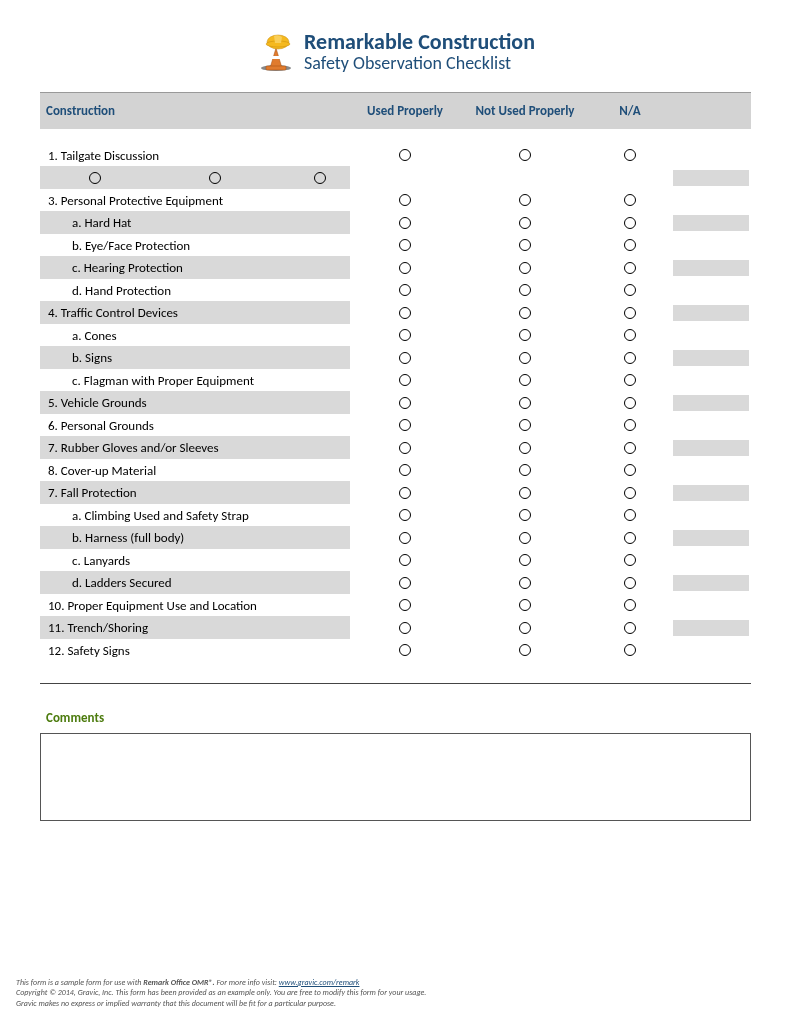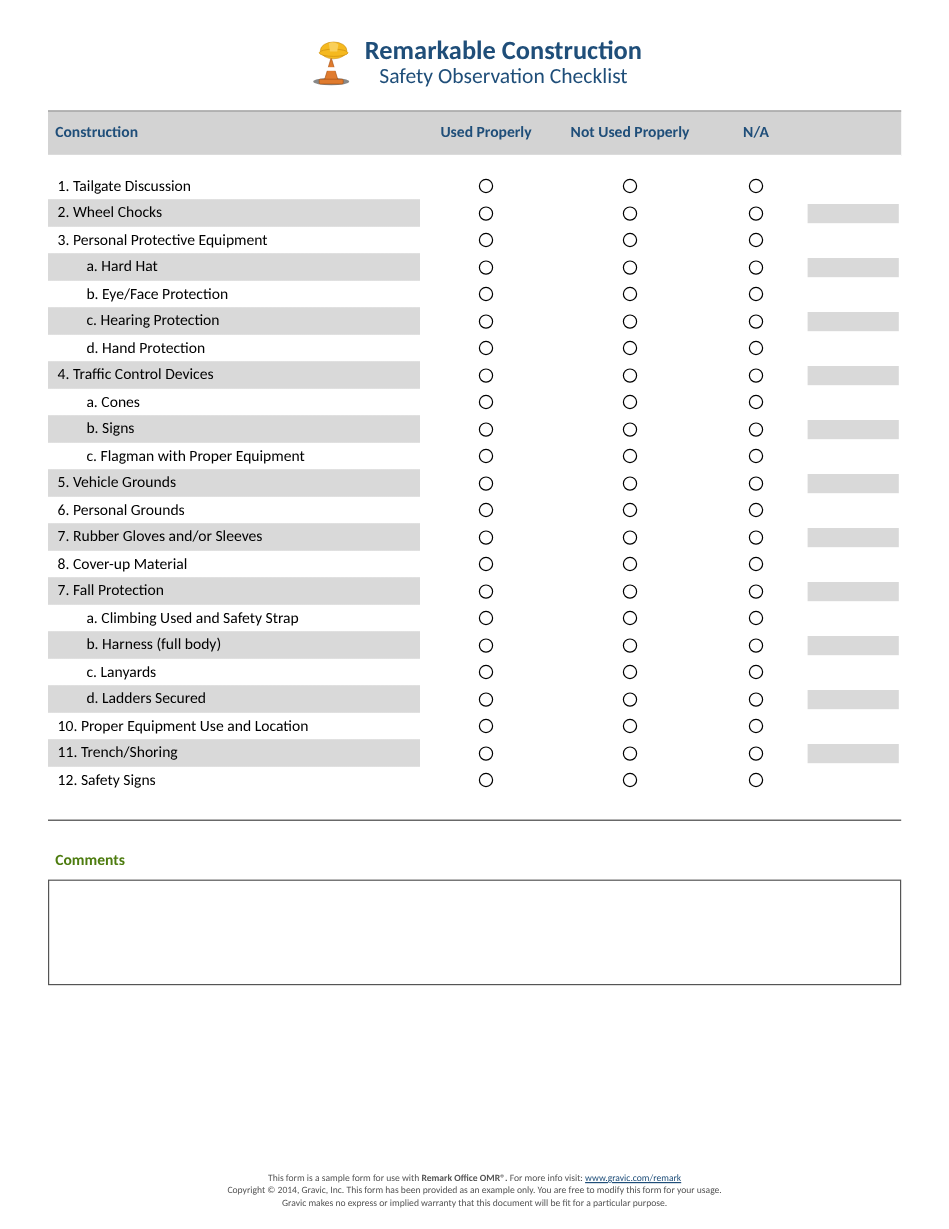--- a/index.html
+++ b/index.html
@@ -21,21 +21,20 @@
     margin-bottom: 18px;
   }
   .logo {
     width: 40px;
     height: 40px;
     flex-shrink: 0;
   }
   .title-block {
     display: flex;
     flex-direction: column;
-    text-align: center;
   }
   .company-name {
     font-size: 22px;
     font-weight: bold;
     color: #1f4e79;
     line-height: 1.1;
   }
   .subtitle {
     font-size: 18px;
     font-weight: normal;
@@ -103,25 +102,25 @@
     height: 88px;
     border: 1px solid #555;
     resize: none;
     font-family: inherit;
     font-size: 13px;
     padding: 4px;
   }
   .footer {
     position: absolute;
     bottom: 16px;
-    left: 0; right: 0;
-    text-align: center;
+    left: 16px; right: 0;
     font-size: 8px;
     color: #555;
     line-height: 1.3;
+    font-style: italic;
   }
   .footer a { color: #1f4e79; text-decoration: underline; }
 </style>
 </head>
 <body>
 
 <div class="page">
   <div class="header">
     <svg class="logo" viewBox="0 0 40 40">
       <ellipse cx="20" cy="36" rx="15" ry="3" fill="#888"></ellipse>
@@ -154,21 +153,20 @@
         </div>
         <div class="bubble-cell c-not">
           <span class="bubble"></span>
         </div>
         <div class="bubble-cell c-na">
           <span class="bubble"></span>
         </div>
         <div class="extra"></div>
       </div>
       <div class="row shade">
-        <div class="desc">2. Wheel Chocks</div>
         <div class="bubble-cell c-used">
           <span class="bubble"></span>
         </div>
         <div class="bubble-cell c-not">
           <span class="bubble"></span>
         </div>
         <div class="bubble-cell c-na">
           <span class="bubble"></span>
         </div>
         <div class="extra">

